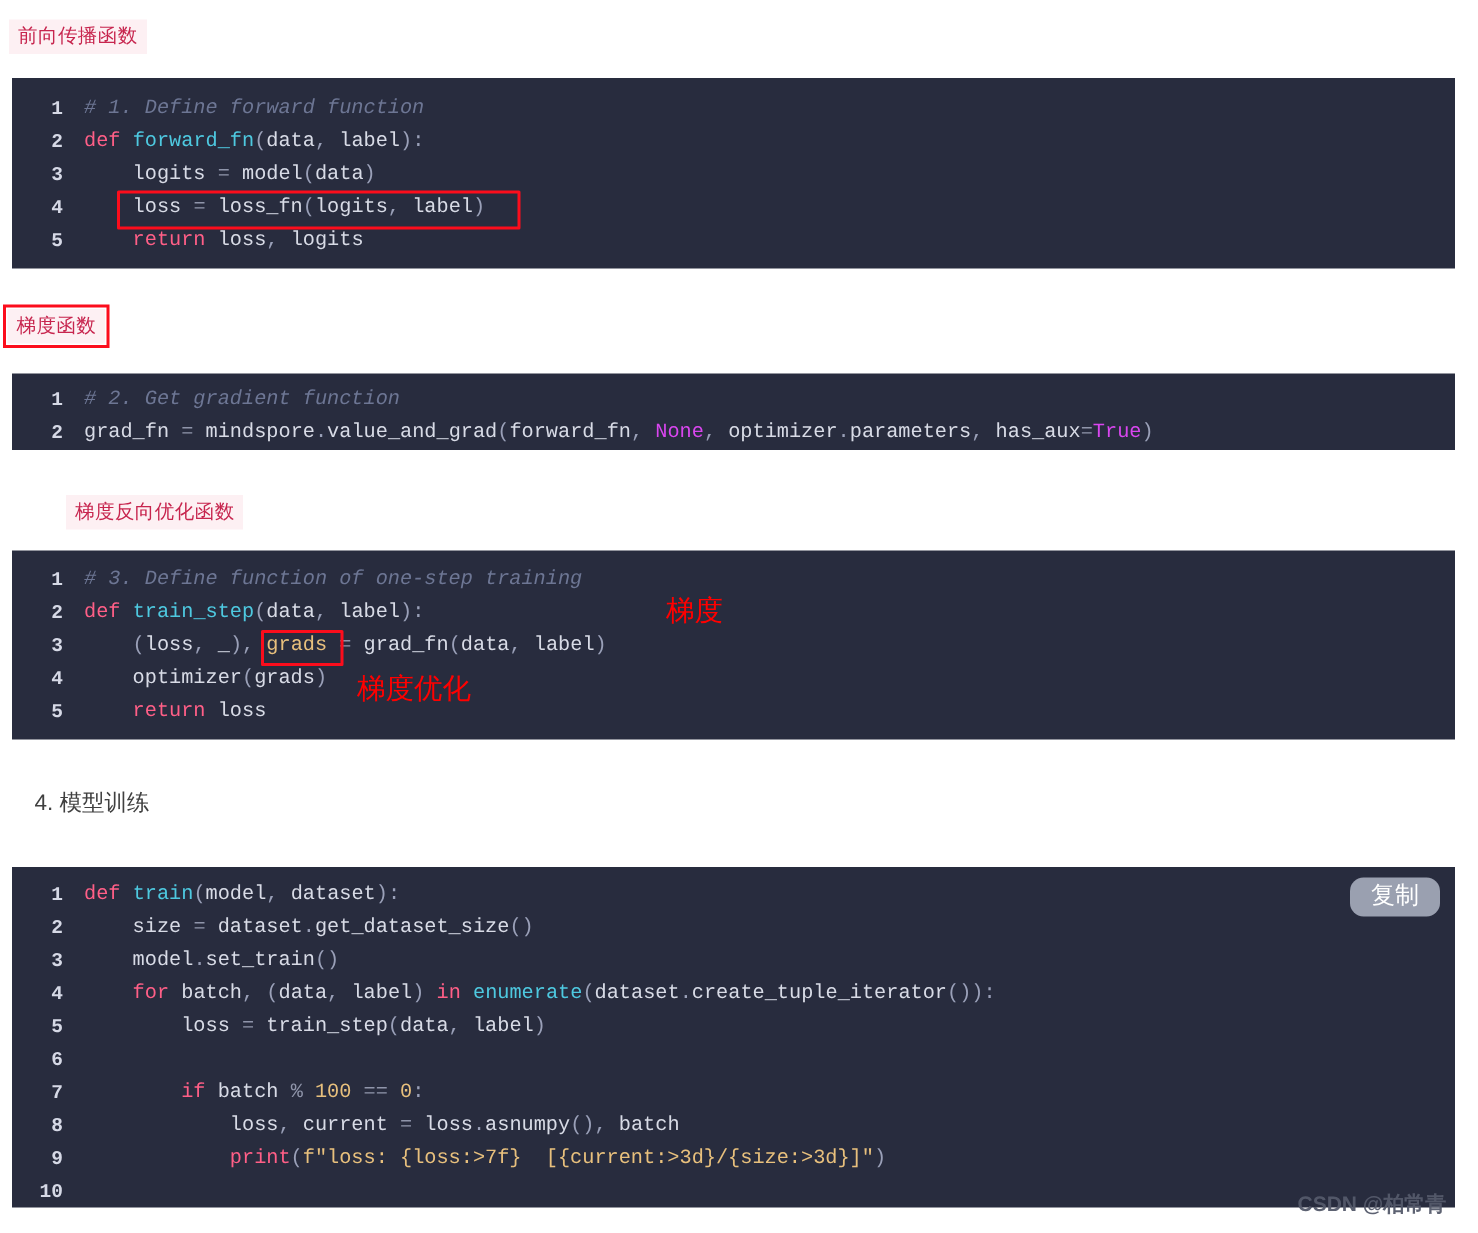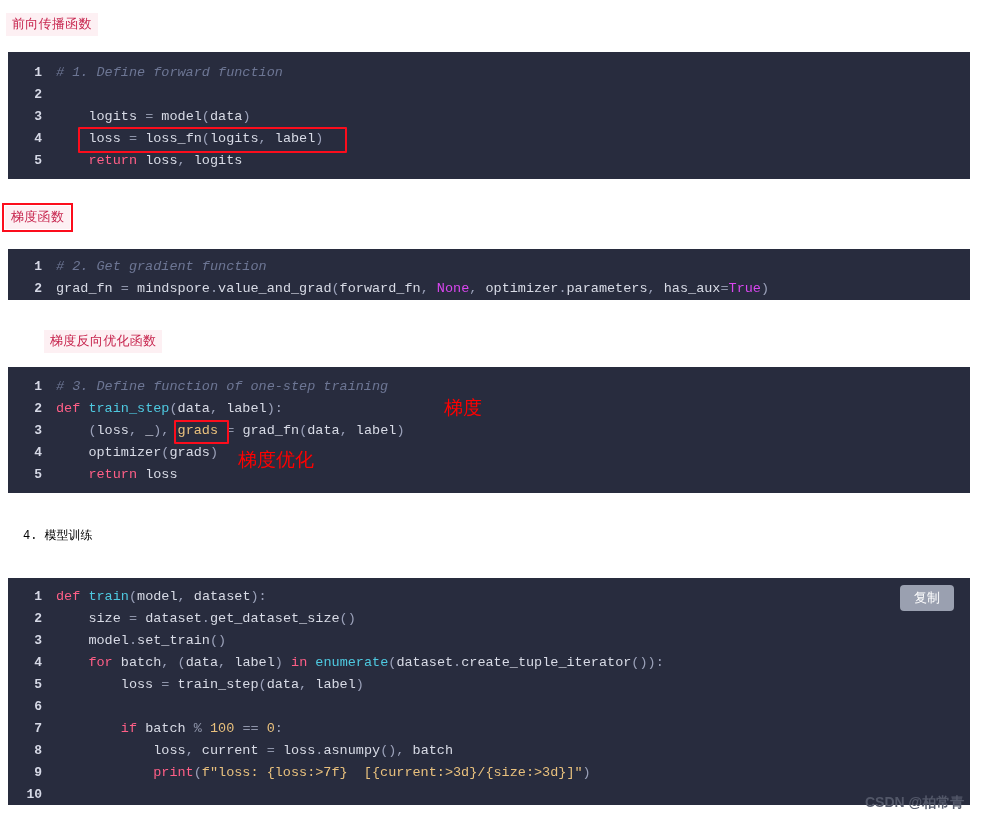--- a/index.html
+++ b/index.html
@@ -30,24 +30,24 @@
   }
   .tag-wrap { position: absolute; }
   .tag-wrap.boxed {
     border: 2px solid #fc0d1c;
     padding: 1px;
   }
 
   
   .section-heading {
     position: absolute;
-    font-family: Liberation Mono, monospace;
-    font-size: 12px;
+    font-family: Liberation Sans, sans-serif;
+    font-size: 15px;
     line-height: 22px;
-    color: #000000;
+    color: #404040;
     white-space: nowrap;
   }
 
   
   .codeblock {
     position: absolute;
     background: #282c3e;
     overflow: hidden;
     box-sizing: border-box;
   }
@@ -120,24 +120,24 @@
     font-weight: 500;
     white-space: nowrap;
   }
 
   
   .copy-btn {
     position: absolute;
     background: #9aa0b0;
     color: #ffffff;
     font-family: "Liberation Sans", sans-serif;
-    font-size: 13px;
+    font-size: 16px;
     line-height: 16px;
     padding: 5px 14px;
-    border-radius: 4px;
+    border-radius: 9px;
     border: none;
     cursor: pointer;
   }
 
   
   .watermark {
     position: absolute;
     color: #555a6b;
     font-family: "Liberation Sans", sans-serif;
     font-size: 14px;
@@ -157,20 +157,21 @@
 
   <div class="code-row">
     <span class="ln">1</span>
     <span class="gut"></span>
     <span class="code-txt"><span class="t-com">#&nbsp;1.&nbsp;Define&nbsp;forward&nbsp;function</span></span>
   </div>
 
   <div class="code-row">
     <span class="ln">2</span>
     <span class="gut"></span>
+    <span class="code-txt"><span class="t-kw">def</span> <span class="t-fn">forward_fn</span><span class="t-punc">(</span><span class="t-var">data</span><span class="t-punc">,</span> <span class="t-var">label</span><span class="t-punc">):</span></span>
   </div>
 
   <div class="code-row">
     <span class="ln">3</span>
     <span class="gut"></span>
     <span class="code-txt">    <span class="t-var">logits</span> <span class="t-op">=</span> <span class="t-var">model</span><span class="t-punc">(</span><span class="t-var">data</span><span class="t-punc">)</span></span>
   </div>
 
   <div class="code-row">
     <span class="ln">4</span>

